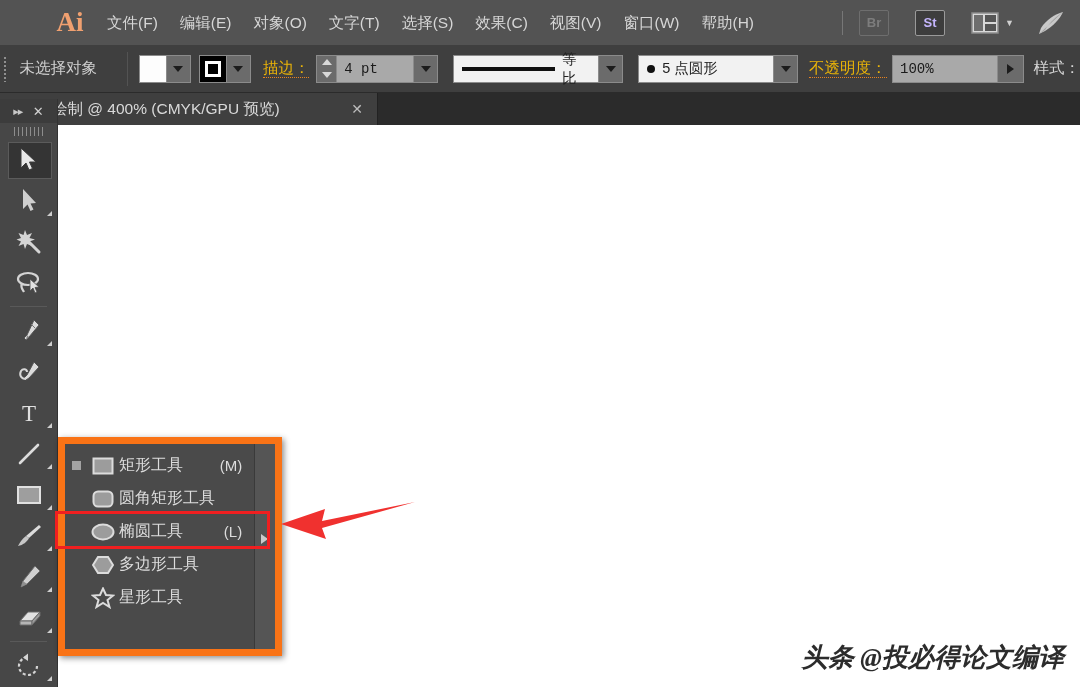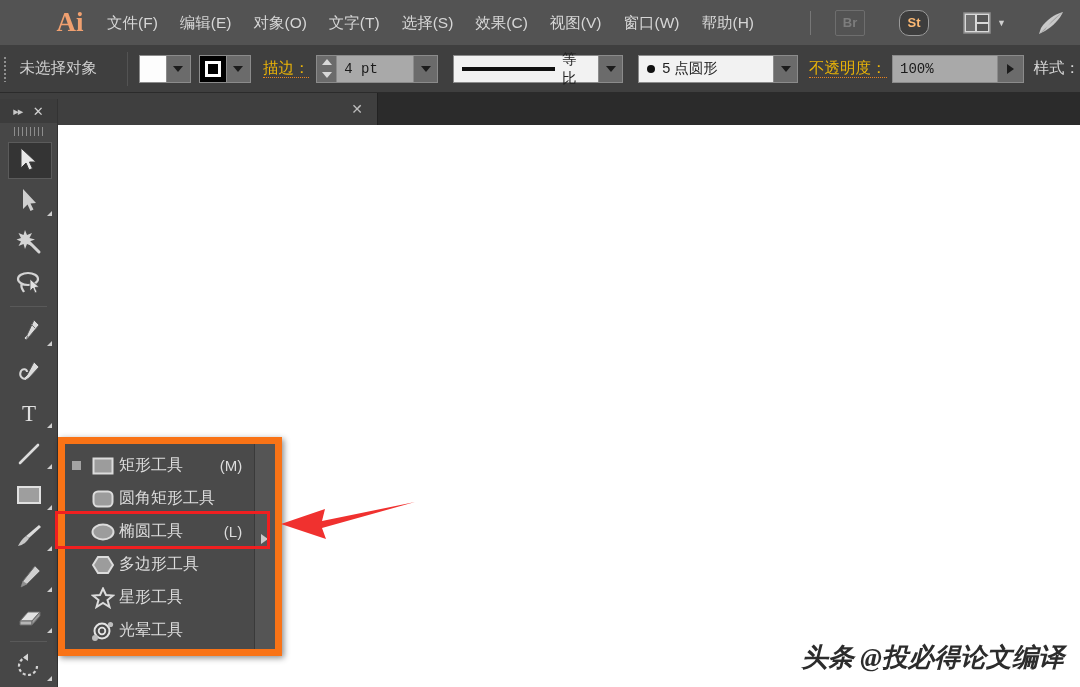--- a/index.html
+++ b/index.html
@@ -25,30 +25,30 @@
     letter-spacing: 0px;
   }
   .menu-item {
     color: #d6d6d6; font-size: 15.5px;
     padding: 6px 11px; white-space: nowrap;
     line-height: 1;
   }
   #menu-sep {
     width: 1px; height: 24px; background: #777; margin: 0 16px 0 14px;
   }
-  .mb-icon { display: flex; align-items: center; justify-content: center; margin-left: 8px; }
+  .mb-icon { display: flex; align-items: center; justify-content: center; }
   #br-icon {
     width: 30px; height: 26px; border: 1.5px solid #6e6e6e; border-radius: 2px;
     color: #7d7d7d; font-size: 13px; font-weight: bold;
     font-family: "Liberation Sans", sans-serif;
     margin-right: 26px;
   }
   #st-icon {
-    width: 30px; height: 26px; border: 1.5px solid #9a9a9a; border-radius: 10px;
-    background: #3d3d3d; color: #fdba74; font-size: 13px; font-weight: bold;
+    width: 30px; height: 26px; border: 1.5px solid #9a9a9a; border-radius: 2px;
+    background: #3d3d3d; color: #c4b5fd; font-size: 13px; font-weight: bold;
     margin-right: 26px;
   }
   #ws-icon { margin-right: 6px; }
   #ws-caret { color: #cfcfcf; font-size: 9px; margin-right: 22px; }
   #rocket-icon { margin-right: 14px; }
 
   
   #controlbar {
     position: absolute; left: 0; top: 45px; width: 1080px; height: 48px;
     background: #3f3f3f;
@@ -378,20 +378,21 @@
           <div class="caret-r"></div>
         </div>
     </div>
 
     <div style="width:14px"></div>
     <div class="plain-label">样式：</div>
   </div>
 
   <div id="tabbar">
     <div id="doc-tab">
+      <div id="doc-tab-title">绘制 @ 400% (CMYK/GPU 预览)</div>
       <div id="doc-tab-close">✕</div>
     </div>
   </div>
 
   <div id="canvas"></div>
 
   <div id="toolpanel">
     <div id="tp-header">
       <span id="tp-collapse">▸▸</span>
       <span id="tp-close">✕</span>
@@ -551,33 +552,20 @@
         <div class="fly-marker"></div>
         <div class="fly-icon">
           <svg width="24" height="22" viewBox="0 0 24 22">
               <polygon points="12,1.5 15,8 22,8.5 16.5,13 18.5,20 12,16 5.5,20 7.5,13 2,8.5 9,8" fill="none" stroke="#dcdcdc" stroke-width="2"></polygon>
             </svg>
         </div>
         <div class="fly-label">星形工具</div>
         <div class="fly-key"></div>
       </div>
 
-      <div class="fly-row">
-        <div class="fly-marker"></div>
-        <div class="fly-icon">
-          <svg width="24" height="22" viewBox="0 0 24 22">
-            <circle cx="11" cy="11" r="7.5" fill="none" stroke="#e4e4e4" stroke-width="2"></circle>
-            <circle cx="11" cy="11" r="3.3" fill="none" stroke="#e4e4e4" stroke-width="1.8"></circle>
-            <circle cx="19.5" cy="4.5" r="2.6" fill="#bdbdbd"></circle>
-            <circle cx="4" cy="18" r="3" fill="#bdbdbd"></circle>
-          </svg>
-        </div>
-        <div class="fly-label">光晕工具</div>
-        <div class="fly-key"></div>
-      </div>
 
     </div>
 
     <div id="flyout-tear">
       <div class="tri"></div>
     </div>
   </div>
 
   <div id="highlight-box"></div>
 

